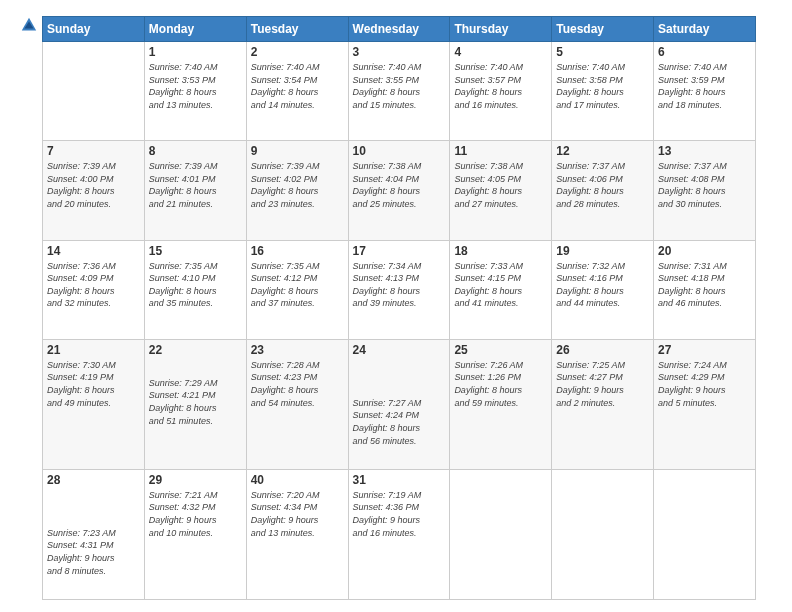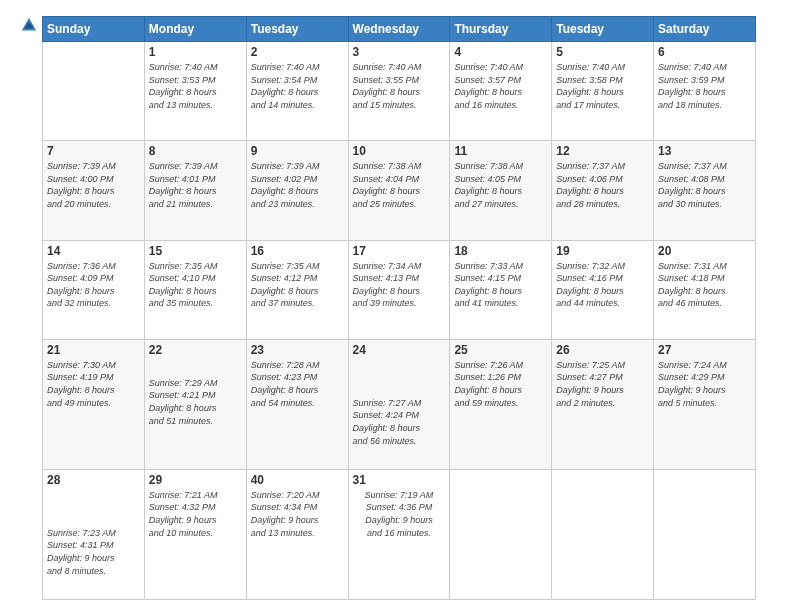--- a/index.html
+++ b/index.html
@@ -349,21 +349,21 @@
           </td>
           <td>
             <span class="day-number">40</span>
             <div class="day-info" style="white-space: pre-line;">Sunrise: 7:20 AM
 Sunset: 4:34 PM
 Daylight: 9 hours
 and 13 minutes.</div>
           </td>
           <td>
             <span class="day-number">31</span>
-            <div class="day-info" style="white-space: pre-line; text-align: center;">Sunrise: 7:19 AM
+            <div class="day-info" style="white-space: pre-line;">Sunrise: 7:19 AM
 Sunset: 4:36 PM
 Daylight: 9 hours
 and 16 minutes.</div>
           </td>
           <td class="empty-cell"></td>
           <td class="empty-cell"></td>
           <td class="empty-cell"></td>
         </tr>
       </tbody>
   </table>

